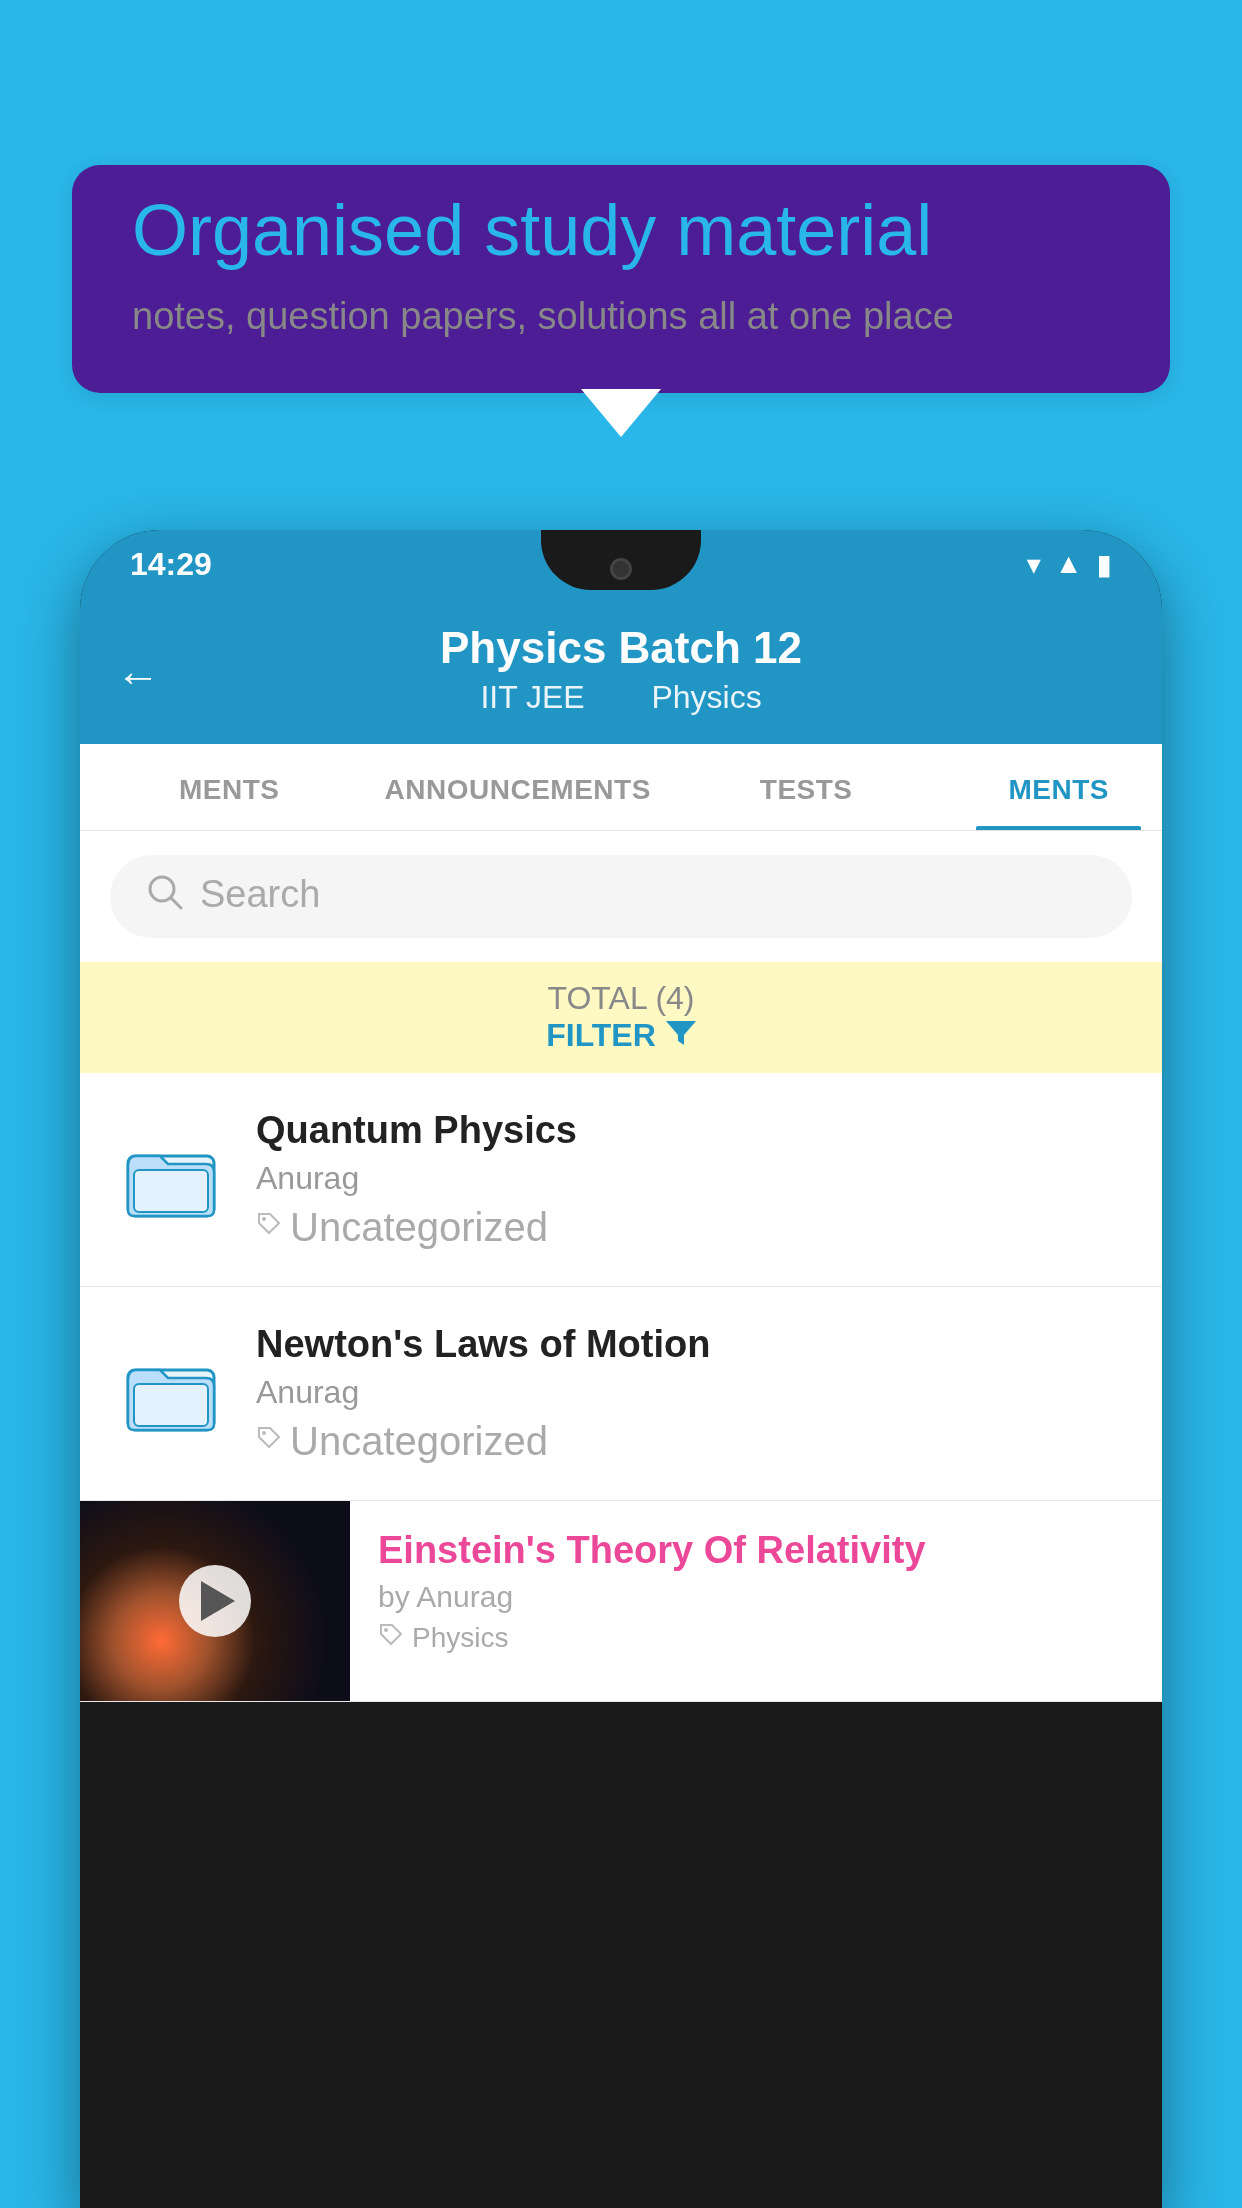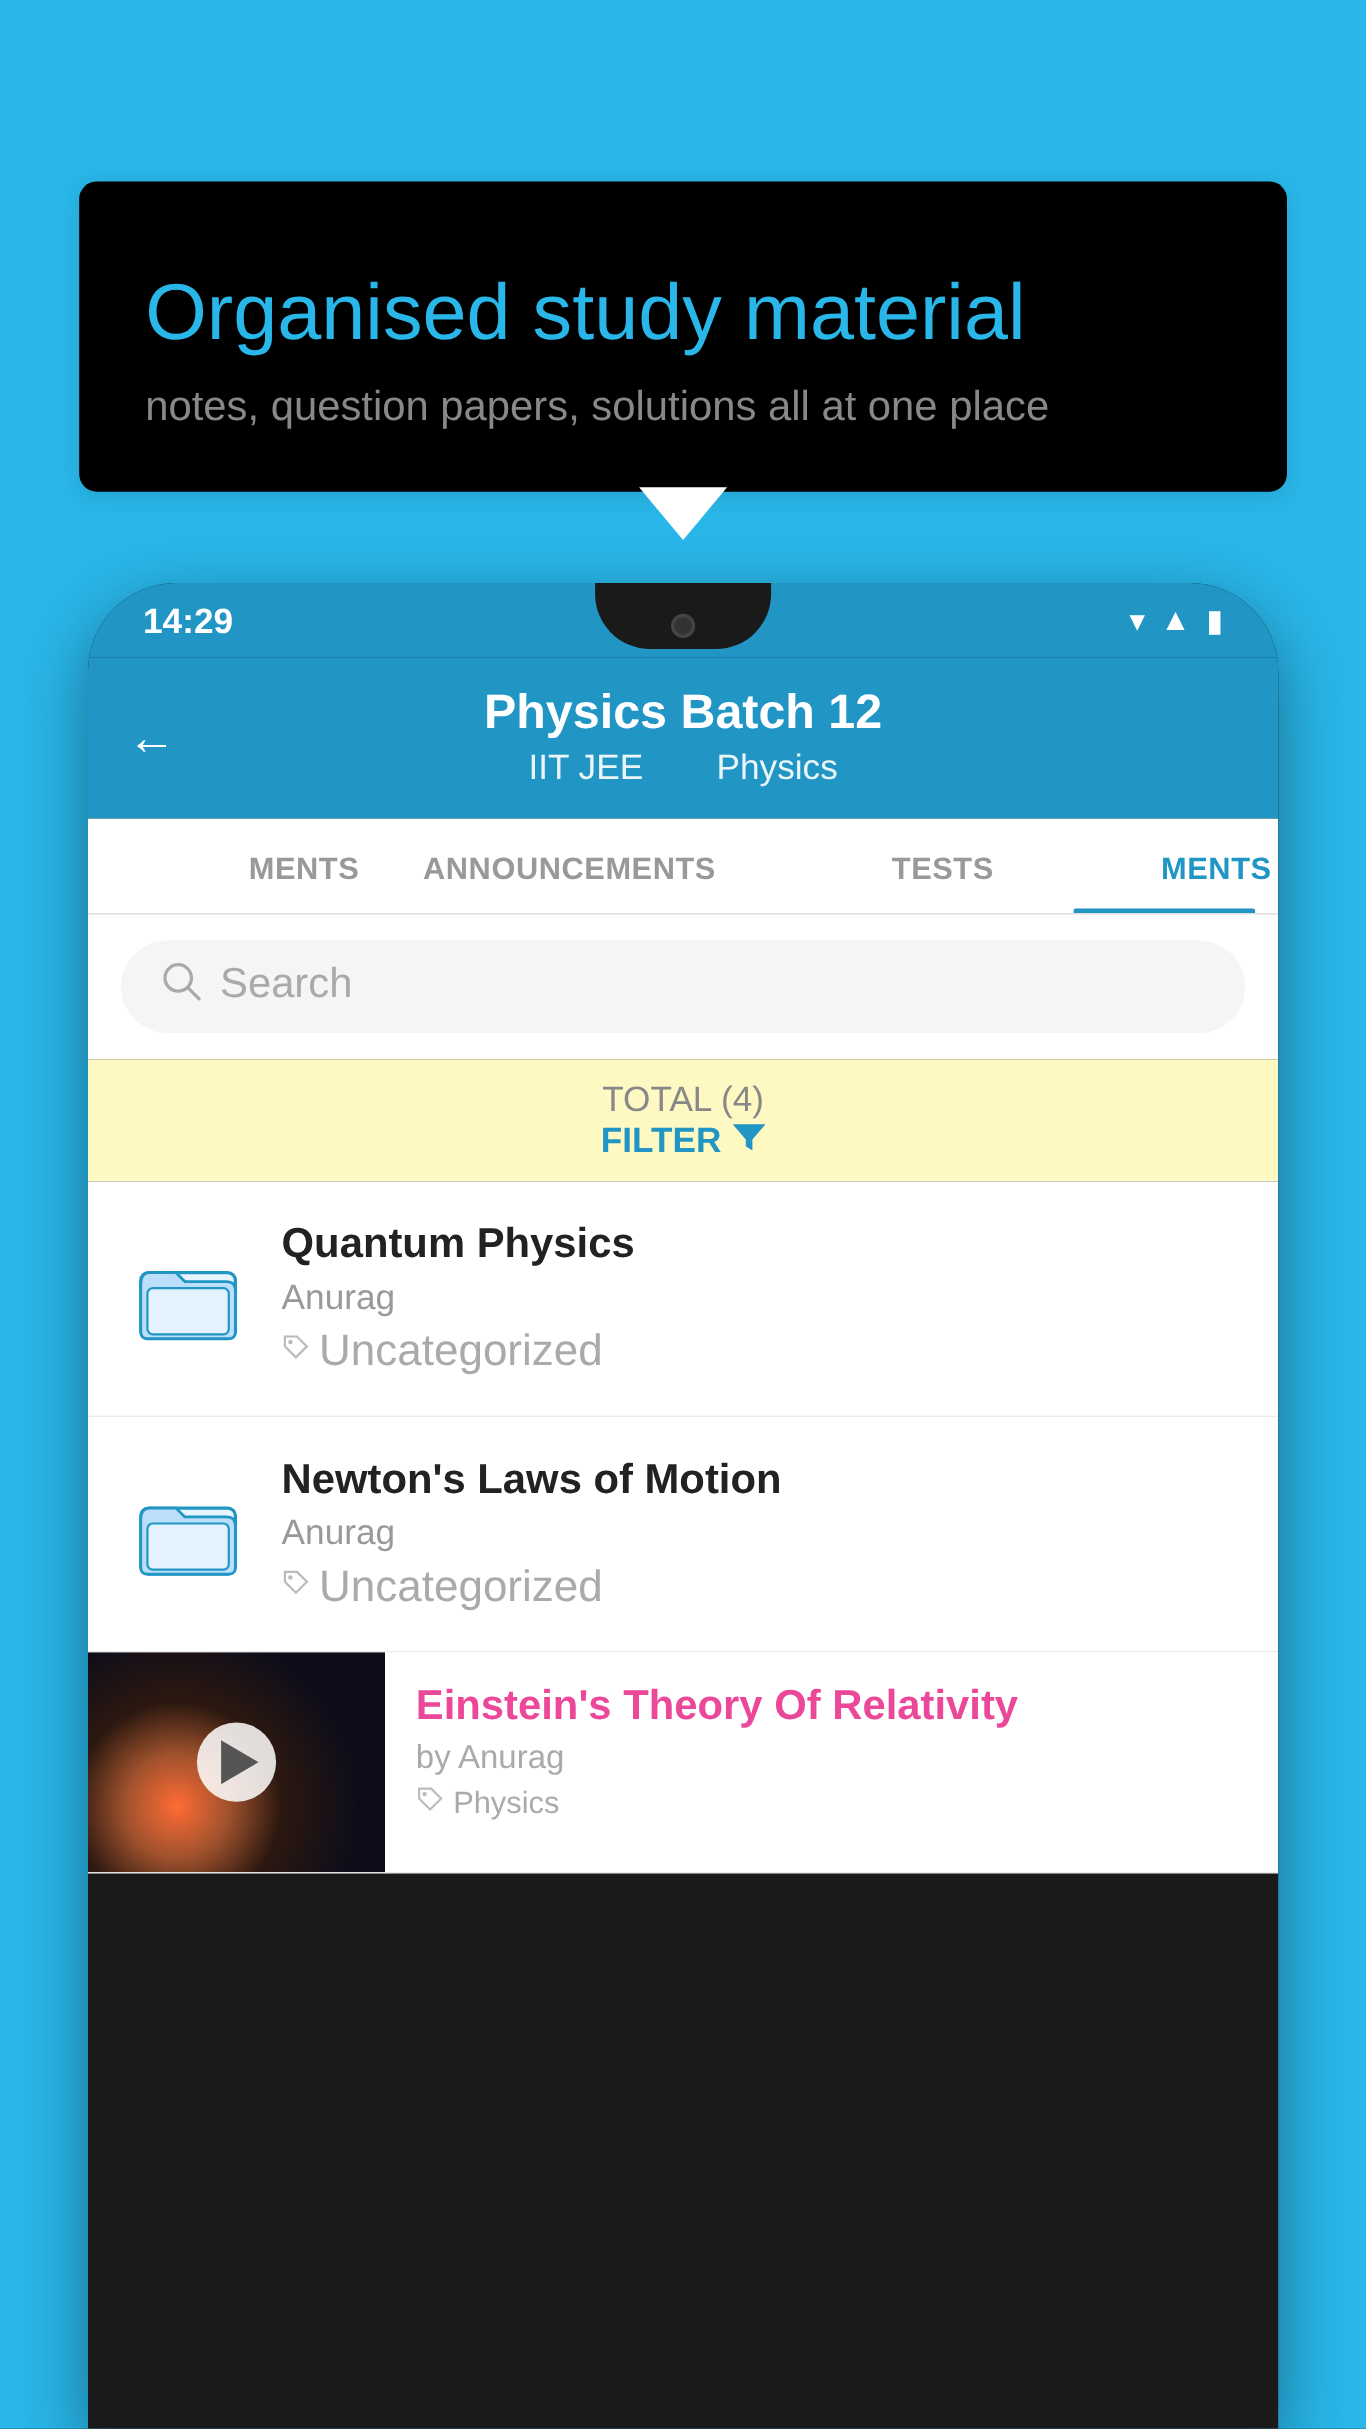--- a/index.html
+++ b/index.html
@@ -13,23 +13,23 @@
       overflow: hidden;
       position: relative;
     }
 
     
     .speech-bubble {
       position: absolute;
       top: 165px;
       left: 72px;
       right: 72px;
-      background: #000000;
-      border-radius: 16px;
-      padding: 76px 60px 55px 60px;
+      background: #4c1d95;
+      border-radius: 28px;
+      padding: 22px 60px 55px 60px;
       box-shadow: 0 4px 20px rgba(0,0,0,0.1);
     }
     .speech-bubble::after {
       content: '';
       position: absolute;
       bottom: -44px;
       left: 50%;
       transform: translateX(-50%);
       width: 0;
       height: 0;
@@ -145,21 +145,21 @@
 
     
     .tab-bar {
       background: white;
       display: flex;
       border-bottom: 1px solid #e0e0e0;
       overflow: hidden;
     }
     .tab-item {
       flex: 1;
-      text-align: right;
+      text-align: center;
       padding: 30px 6px 24px;
       font-size: 28px;
       color: #999;
       font-weight: 600;
       letter-spacing: 0.5px;
       position: relative;
       margin-left: 46px;
     }
     .tab-item.active {
       color: #2196c4;

